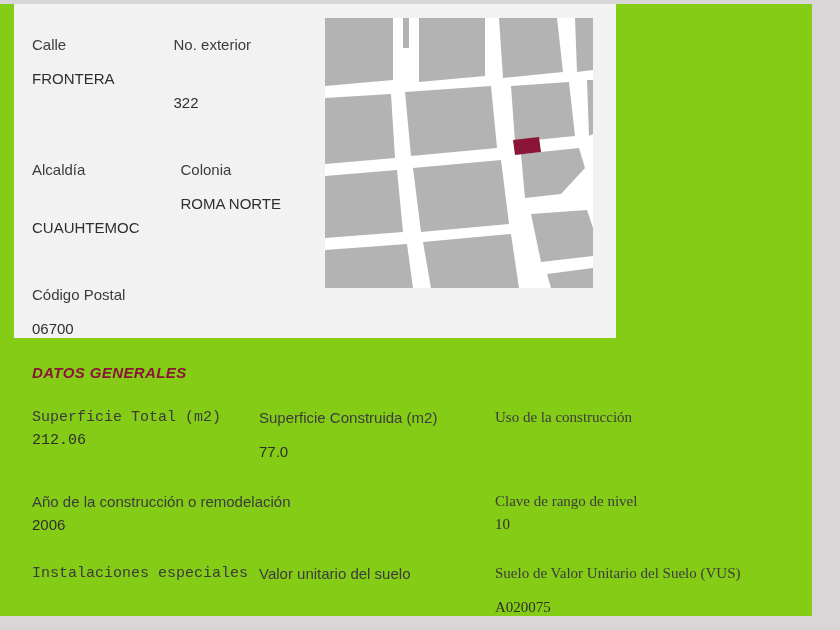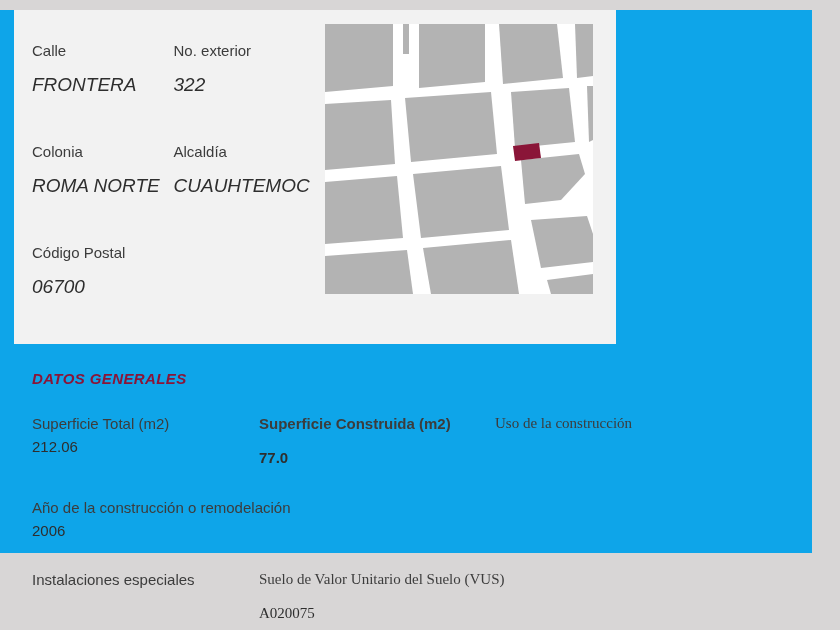--- a/index.html
+++ b/index.html
@@ -10,24 +10,24 @@
   body {
     width: 840px;
     height: 630px;
     overflow: hidden;
     font-family: "Liberation Sans", sans-serif;
     color: #333333;
   }
   .page {
     position: absolute;
     left: 0;
-    top: 10px;
+    top: 4px;
     width: 812px;
-    height: 543px;
-    background: #0ea5e9;
+    height: 612px;
+    background: #84cc16;
   }
   .right-gutter {
     position: absolute;
     left: 812px;
     top: 0;
     width: 28px;
     height: 630px;
     background: #d8d6d6;
   }
 
@@ -47,33 +47,32 @@
     width: 290px;
   }
   .field-row {
     display: flex;
   }
   .field-col {
     display: flex;
     flex-direction: column;
   }
   .field-col.c1 { width: 143px; }
-  .field-col.c2 { width: 150px; }
+  .field-col.c2 { width: 150px; gap: 24px; }
   .f-label {
     font-size: 15px;
     color: #3c3c3c;
     line-height: 34px;
     white-space: nowrap;
   }
   .f-value {
-    font-size: 19px;
+    font-size: 15px;
     color: #2e2e2e;
     line-height: 34px;
     white-space: nowrap;
-    font-style: italic;
   }
   .group-gap { height: 33px; }
 
   
   .map-wrap {
     position: absolute;
     left: 311px;
     top: 14px;
     width: 268px;
     height: 270px;
@@ -101,22 +100,22 @@
     width: 760px;
   }
   .grow {
     display: flex;
     align-items: flex-start;
   }
   .cell {
     display: flex;
     flex-direction: column;
   }
-  .w1 { width: 227px; padding-right: 10px; box-sizing: border-box; }
-  .w2 { width: 236px; padding-right: 10px; box-sizing: border-box; font-weight: bold; }
+  .w1 { width: 227px; padding-right: 10px; box-sizing: border-box; font-family: Liberation Mono, monospace; }
+  .w2 { width: 236px; padding-right: 10px; box-sizing: border-box; }
   .w3 { width: 290px; box-sizing: border-box; font-family: Liberation Serif, serif; }
   .wide12 { width: 463px; padding-right: 10px; box-sizing: border-box; }
 
   .g-label {
     font-size: 15px;
     color: #3c3c3c;
     line-height: 23px;
     margin-bottom: 0;
   }
   .g-value {
@@ -145,27 +144,27 @@
         </div>
         <div class="field-col c2">
           <span class="f-label">No. exterior</span>
           <span class="f-value">322</span>
         </div>
       </div>
 
       <div class="group-gap"></div>
 
       <div class="field-row">
+        <div class="field-col c2">
+          <span class="f-label">Alcaldía</span>
+          <span class="f-value">CUAUHTEMOC</span>
+        </div>
         <div class="field-col c1">
           <span class="f-label">Colonia</span>
           <span class="f-value">ROMA NORTE</span>
-        </div>
-        <div class="field-col c2">
-          <span class="f-label">Alcaldía</span>
-          <span class="f-value">CUAUHTEMOC</span>
         </div>
       </div>
 
       <div class="group-gap"></div>
 
       <div class="field-row">
         <div class="field-col c1">
           <span class="f-label">Código Postal</span>
           <span class="f-value">06700</span>
         </div>
@@ -223,29 +222,37 @@
       </div>
     </div>
 
     <div class="rowgap-a"></div>
 
     <div class="grow">
       <div class="cell wide12">
         <span class="g-label">Año de la construcción o remodelación</span>
         <span class="g-value">2006</span>
       </div>
+      <div class="cell w3">
+        <span class="g-label">Clave de rango de nivel</span>
+        <span class="g-value">10</span>
+      </div>
     </div>
 
     <div class="rowgap-b"></div>
 
     <div class="grow">
       <div class="cell w1">
         <span class="g-label">Instalaciones especiales</span>
 
       </div>
+      <div class="cell w2">
+        <span class="g-label">Valor unitario del suelo</span>
+
+      </div>
       <div class="cell w3">
         <span class="g-label">Suelo de Valor Unitario del Suelo (VUS)</span>
         <span class="g-value tight clip-row">A020075</span>
       </div>
     </div>
 
   </div>
 
 </div>
 

